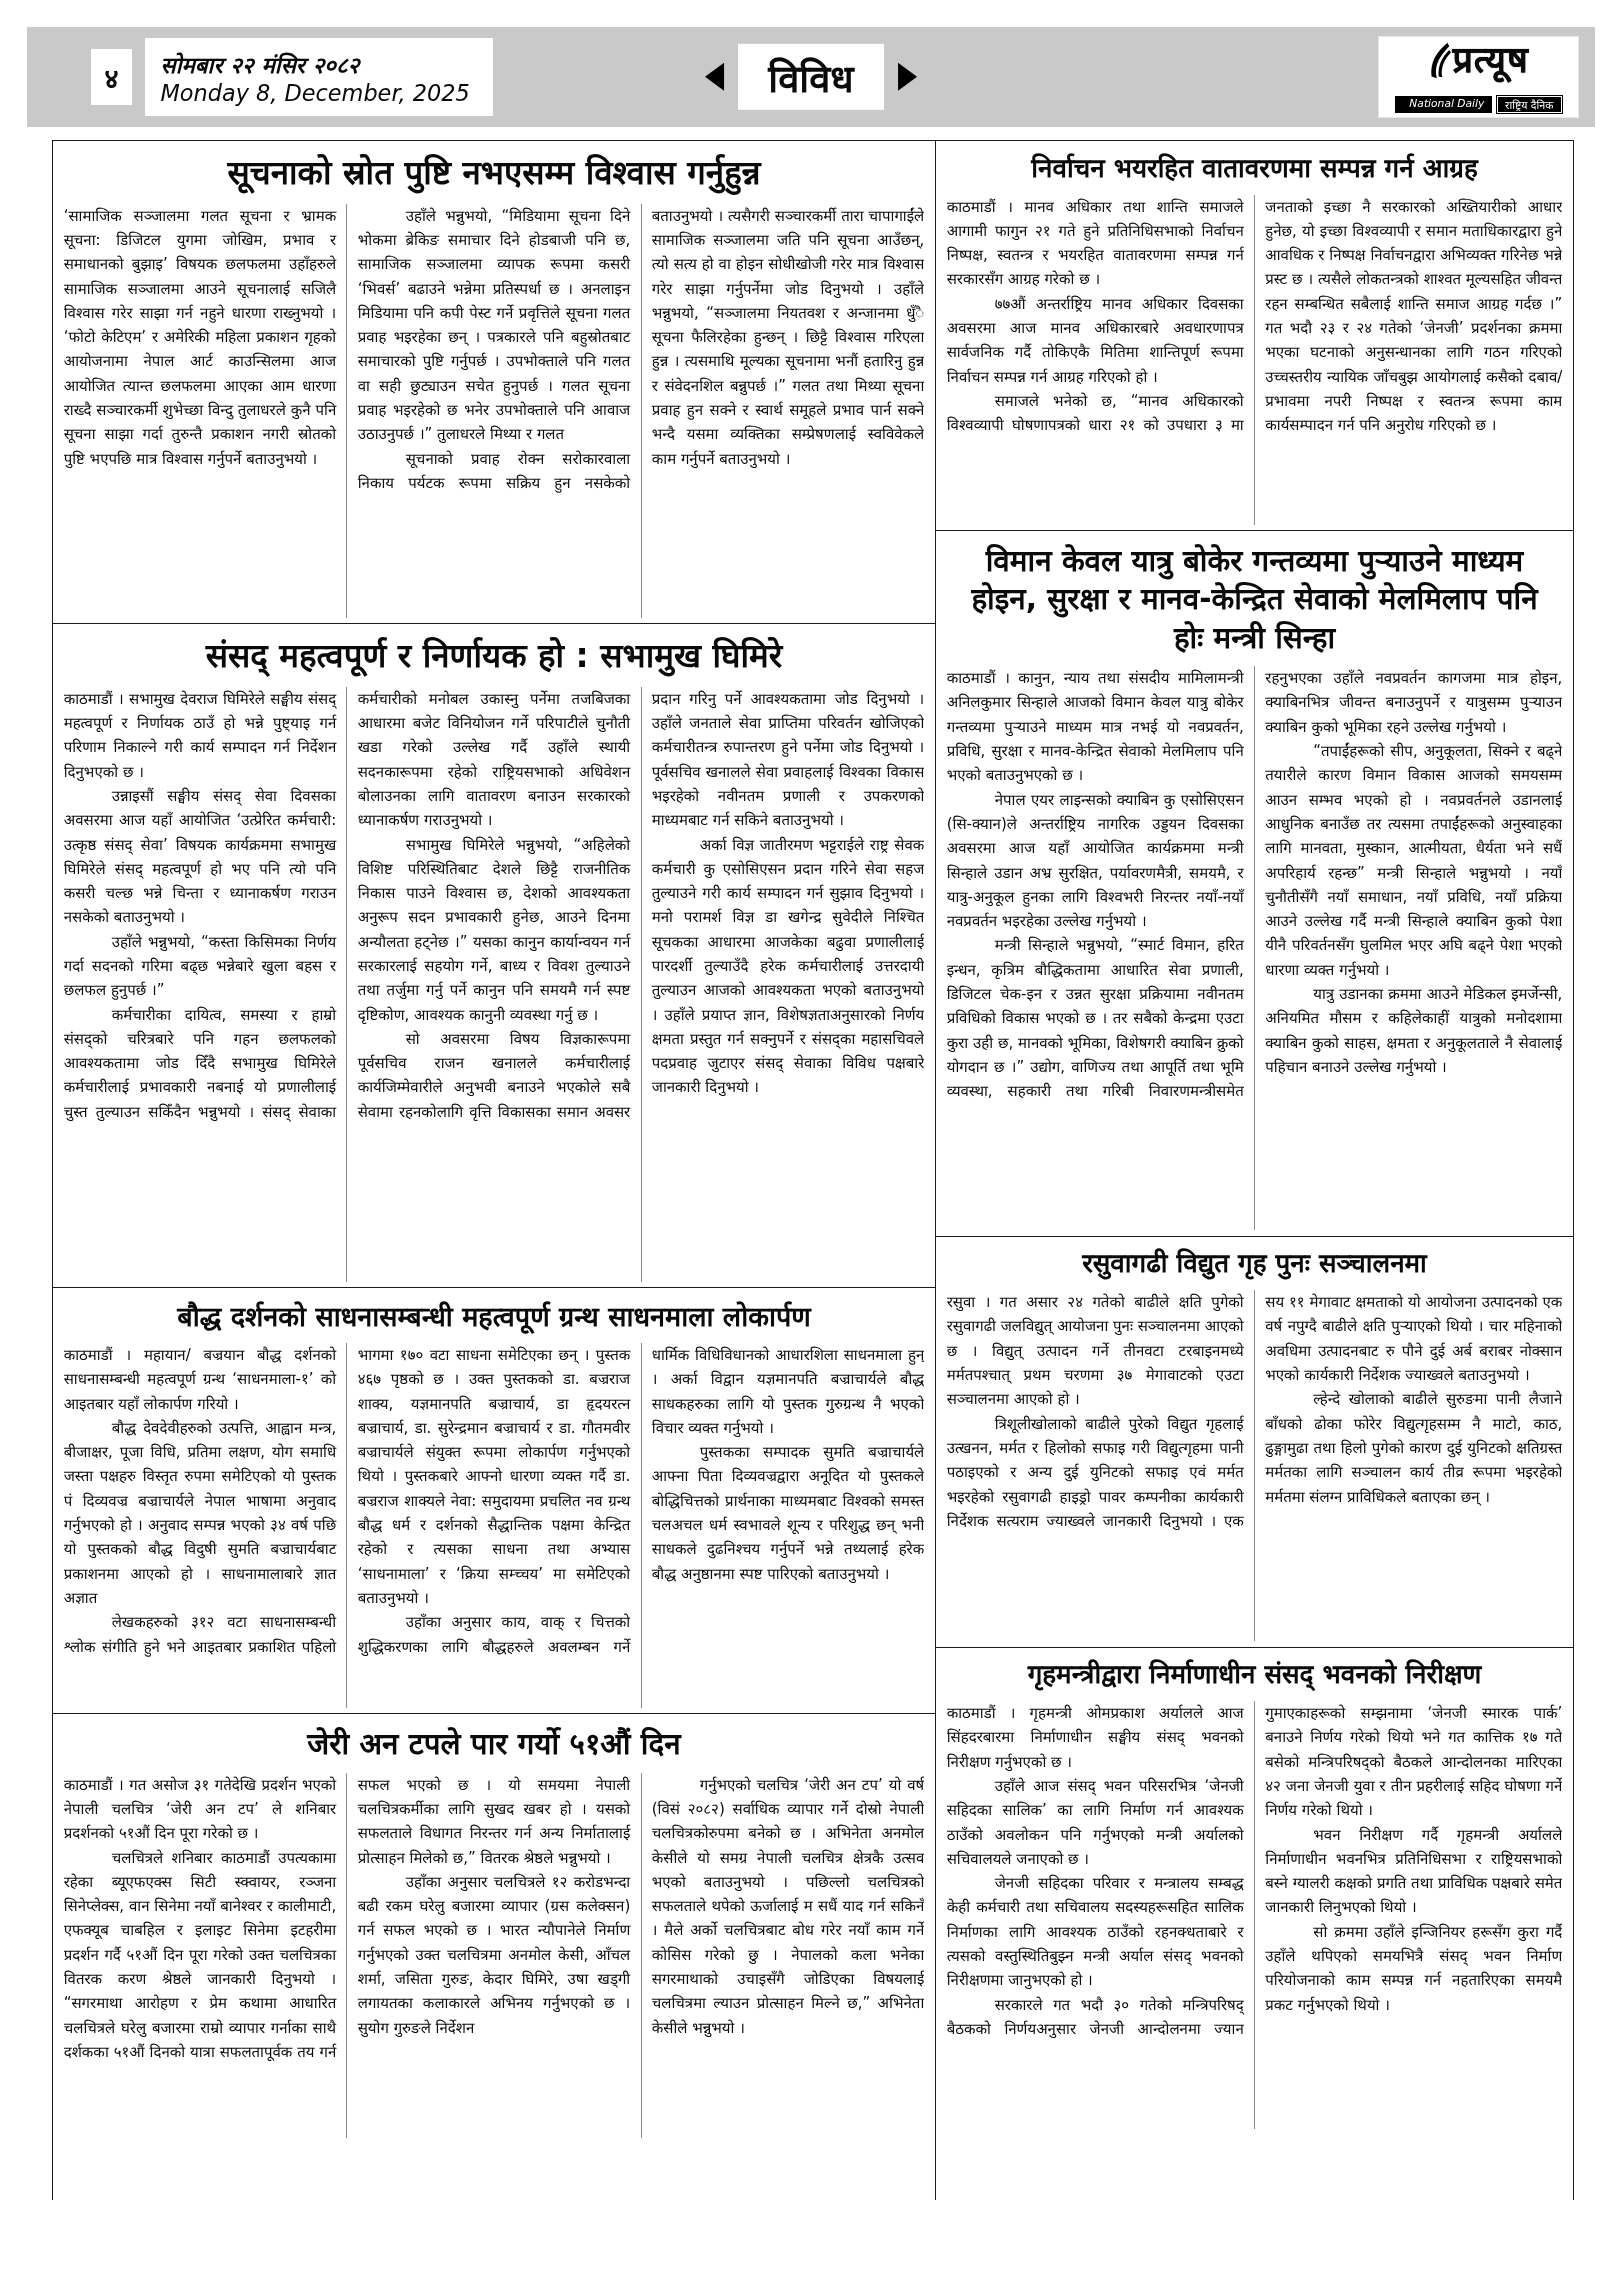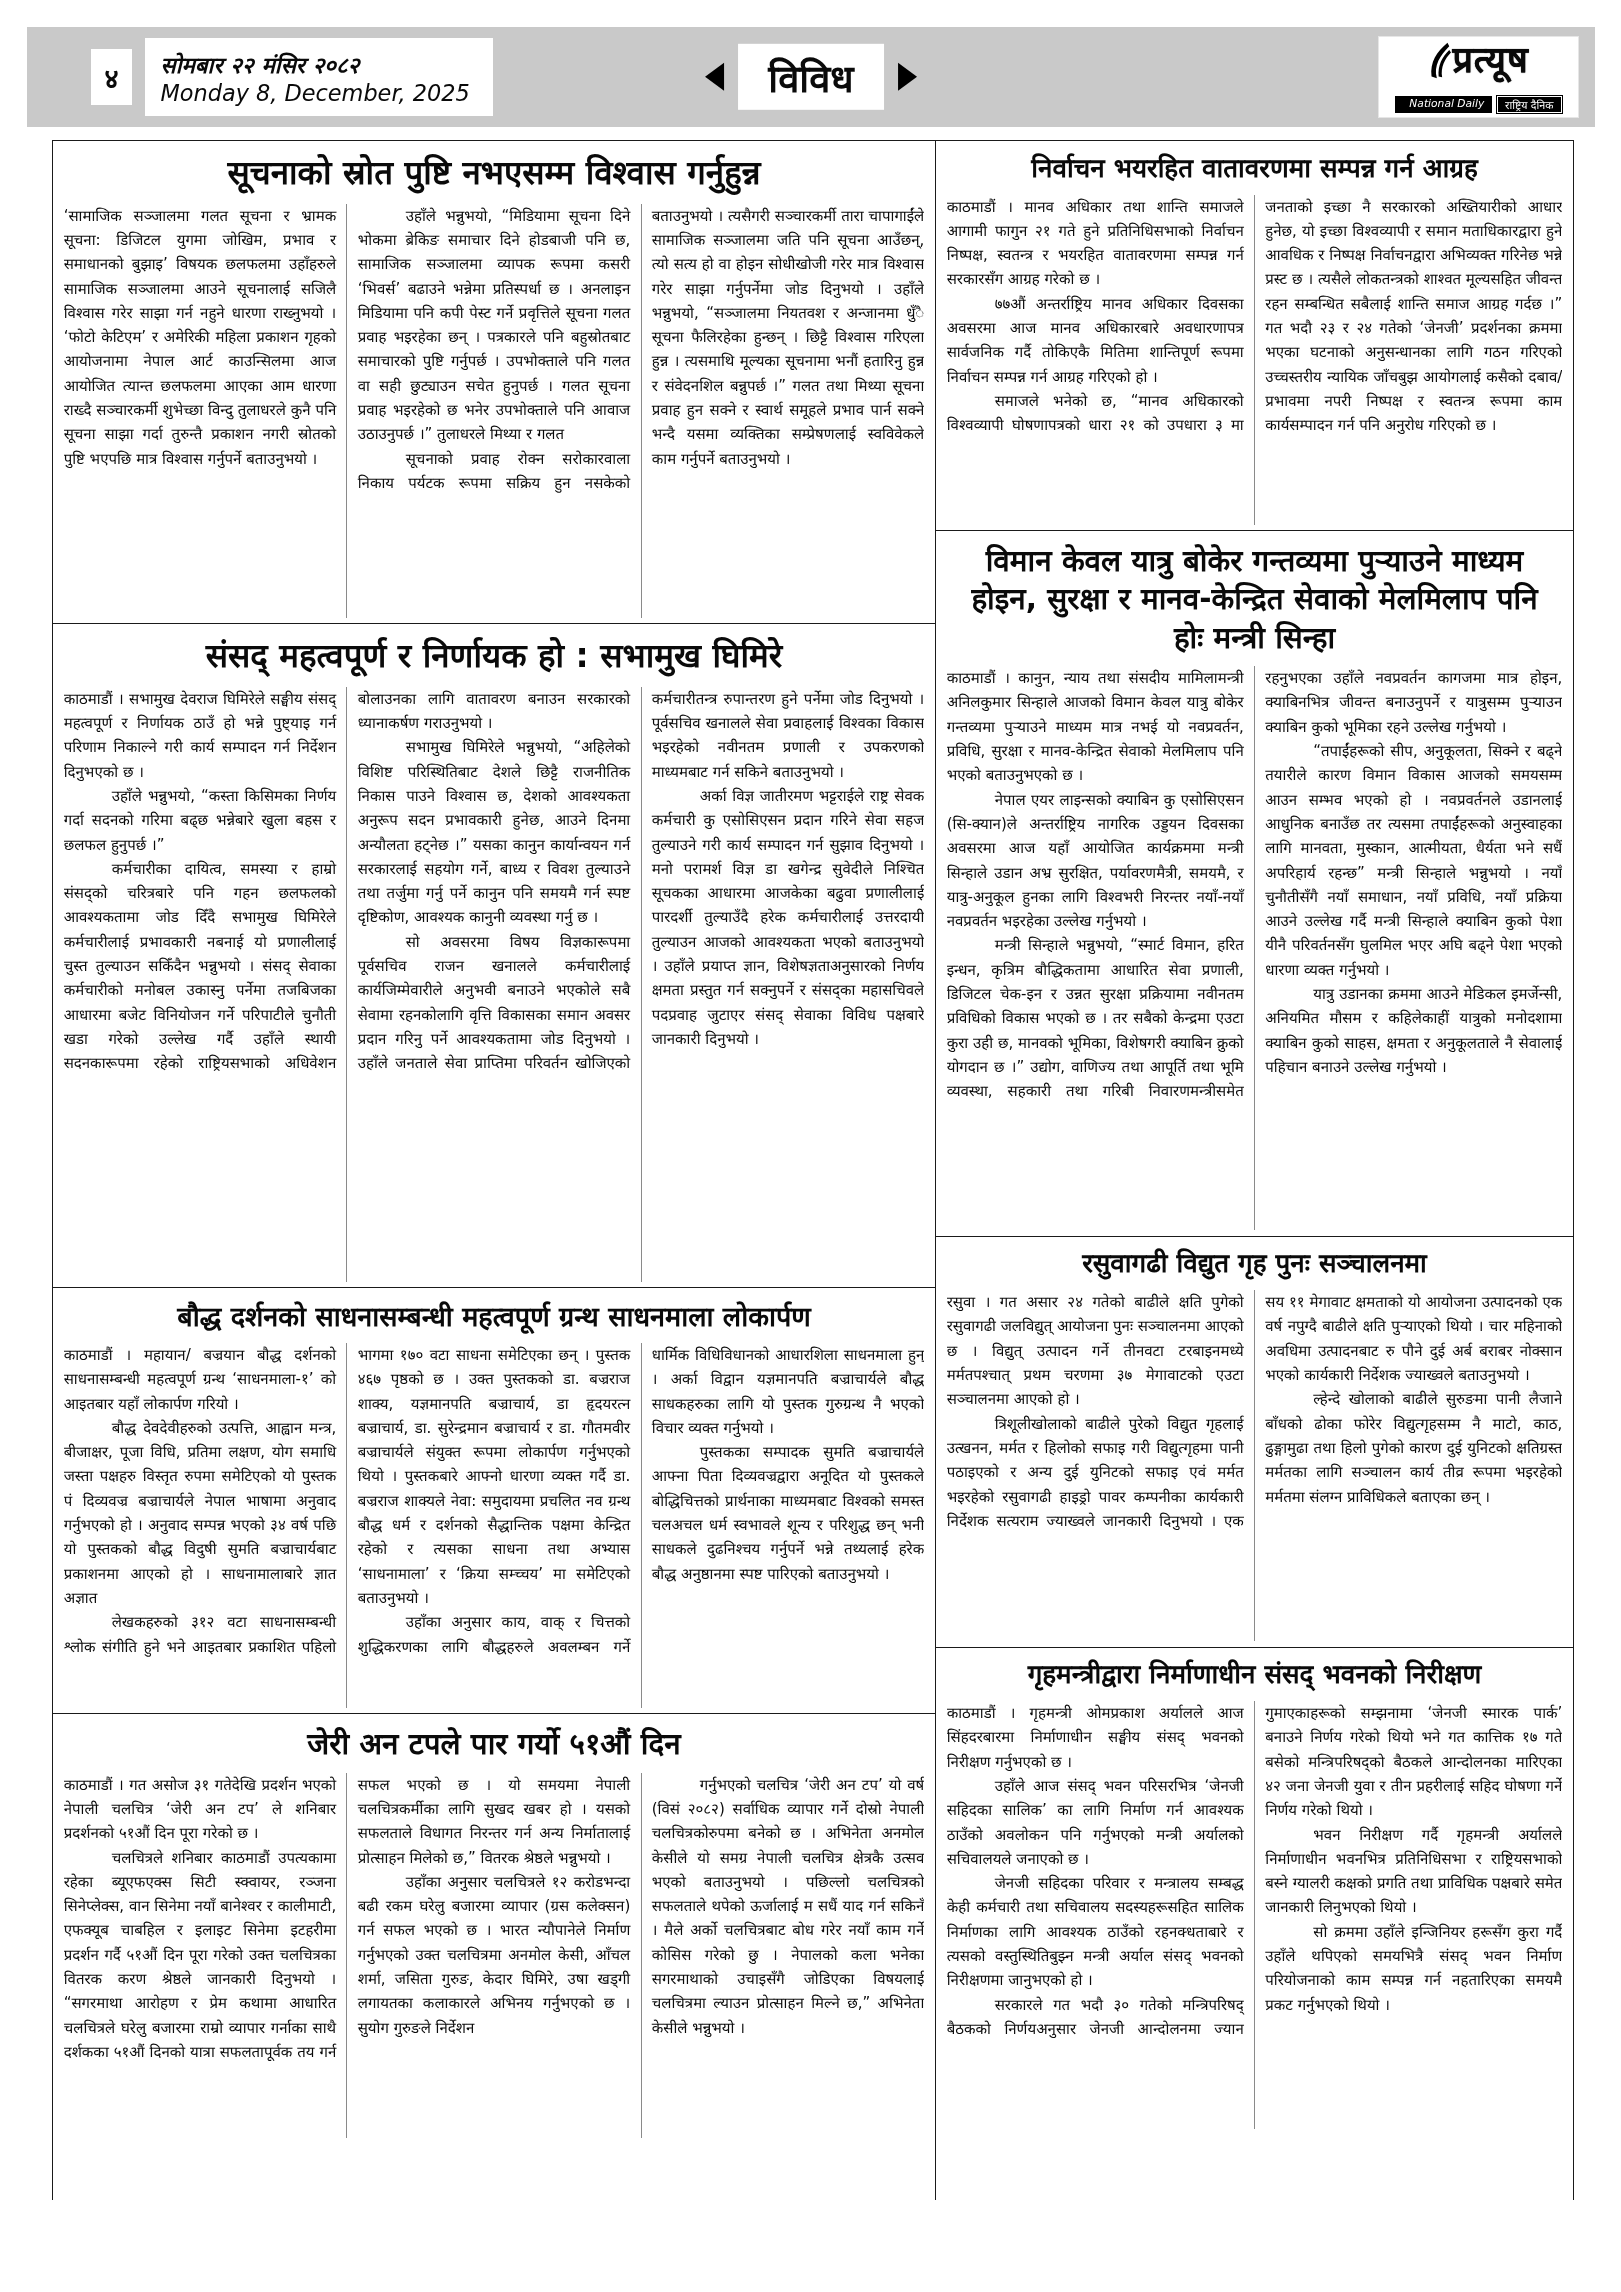--- a/index.html
+++ b/index.html
@@ -115,20 +115,21 @@
         <div class="body-cols cols-3">
             <p>‘सामाजिक सञ्जालमा गलत सूचना र भ्रामक सूचना: डिजिटल युगमा जोखिम, प्रभाव र समाधानको बुझाइ’ विषयक छलफलमा उहाँहरुले सामाजिक सञ्जालमा आउने सूचनालाई सजिलै विश्वास गरेर साझा गर्न नहुने धारणा राख्नुभयो । ‘फोटो केटिएम’ र अमेरिकी महिला प्रकाशन गृहको आयोजनामा नेपाल आर्ट काउन्सिलमा आज आयोजित त्यान्त छलफलमा आएका आम धारणा राख्दै सञ्चारकर्मी शुभेच्छा विन्दु तुलाधरले कुनै पनि सूचना साझा गर्दा तुरुन्तै प्रकाशन नगरी स्रोतको पुष्टि भएपछि मात्र विश्वास गर्नुपर्ने बताउनुभयो ।</p>
             <p>उहाँले भन्नुभयो, “मिडियामा सूचना दिने भोकमा ब्रेकिङ समाचार दिने होडबाजी पनि छ, सामाजिक सञ्जालमा व्यापक रूपमा कसरी ‘भिवर्स’ बढाउने भन्नेमा प्रतिस्पर्धा छ । अनलाइन मिडियामा पनि कपी पेस्ट गर्ने प्रवृत्तिले सूचना गलत प्रवाह भइरहेका छन् । पत्रकारले पनि बहुस्रोतबाट समाचारको पुष्टि गर्नुपर्छ । उपभोक्ताले पनि गलत वा सही छुट्याउन सचेत हुनुपर्छ । गलत सूचना प्रवाह भइरहेको छ भनेर उपभोक्ताले पनि आवाज उठाउनुपर्छ ।” तुलाधरले मिथ्या र गलत</p>
             <p>सूचनाको प्रवाह रोक्न सरोकारवाला निकाय पर्यटक रूपमा सक्रिय हुन नसकेको बताउनुभयो । त्यसैगरी सञ्चारकर्मी तारा चापागाईंले सामाजिक सञ्जालमा जति पनि सूचना आउँछन्, त्यो सत्य हो वा होइन सोधीखोजी गरेर मात्र विश्वास गरेर साझा गर्नुपर्नेमा जोड दिनुभयो ।  उहाँले भन्नुभयो, “सञ्जालमा नियतवश र अन्जानमा धुँै सूचना फैलिरहेका हुन्छन् । छिट्टै विश्वास गरिएला हुन्न । त्यसमाथि मूल्यका सूचनामा भनौं हतारिनु हुन्न र संवेदनशिल बन्नुपर्छ ।” गलत तथा मिथ्या सूचना प्रवाह हुन सक्ने र स्वार्थ समूहले प्रभाव पार्न सक्ने भन्दै यसमा व्यक्तिका सम्प्रेषणलाई स्वविवेकले काम गर्नुपर्ने बताउनुभयो ।</p>
           </div>
       </article>
       <article id="art-l2">
         <h2 class="h-xl">संसद् महत्वपूर्ण र निर्णायक हो : सभामुख घिमिरे</h2>
         <div class="body-cols cols-3">
             <p>काठमाडौं । सभामुख देवराज घिमिरेले सङ्घीय संसद् महत्वपूर्ण र निर्णायक ठाउँ हो भन्ने पुष्ट्याइ गर्न परिणाम निकाल्ने गरी कार्य सम्पादन गर्न निर्देशन दिनुभएको छ ।</p>
+            <p>उन्नाइसौं सङ्घीय संसद् सेवा दिवसका अवसरमा आज यहाँ आयोजित ‘उत्प्रेरित कर्मचारी: उत्कृष्ठ संसद् सेवा’ विषयक कार्यक्रममा सभामुख घिमिरेले संसद् महत्वपूर्ण हो भए पनि त्यो पनि कसरी चल्छ भन्ने चिन्ता र ध्यानाकर्षण गराउन नसकेको बताउनुभयो ।</p>
             <p>उहाँले भन्नुभयो, “कस्ता किसिमका निर्णय गर्दा सदनको गरिमा बढ्छ भन्नेबारे खुला बहस र छलफल हुनुपर्छ ।”</p>
             <p>कर्मचारीका दायित्व, समस्या र हाम्रो संसद्को चरित्रबारे पनि गहन छलफलको आवश्यकतामा जोड दिँदै सभामुख घिमिरेले कर्मचारीलाई प्रभावकारी नबनाई यो प्रणालीलाई चुस्त तुल्याउन सकिँदैन भन्नुभयो । संसद् सेवाका कर्मचारीको मनोबल उकास्नु पर्नेमा तजबिजका आधारमा बजेट विनियोजन गर्ने परिपाटीले चुनौती खडा गरेको उल्लेख गर्दै उहाँले स्थायी सदनकारूपमा रहेको राष्ट्रियसभाको अधिवेशन बोलाउनका लागि वातावरण बनाउन सरकारको ध्यानाकर्षण गराउनुभयो ।</p>
             <p>सभामुख घिमिरेले भन्नुभयो, “अहिलेको विशिष्ट परिस्थितिबाट देशले छिट्टै राजनीतिक निकास पाउने विश्वास छ, देशको आवश्यकता अनुरूप सदन प्रभावकारी हुनेछ, आउने दिनमा अन्यौलता हट्नेछ ।” यसका कानुन कार्यान्वयन गर्न सरकारलाई सहयोग गर्ने, बाध्य र विवश तुल्याउने तथा तर्जुमा गर्नु पर्ने कानुन पनि समयमै गर्न स्पष्ट दृष्टिकोण, आवश्यक कानुनी व्यवस्था गर्नु छ ।</p>
             <p>सो अवसरमा विषय विज्ञकारूपमा पूर्वसचिव राजन खनालले कर्मचारीलाई कार्यजिम्मेवारीले अनुभवी बनाउने भएकोले सबै सेवामा रहनकोलागि वृत्ति विकासका समान अवसर प्रदान गरिनु पर्ने आवश्यकतामा जोड दिनुभयो । उहाँले जनताले सेवा प्राप्तिमा परिवर्तन खोजिएको कर्मचारीतन्त्र रुपान्तरण हुने पर्नेमा जोड दिनुभयो । पूर्वसचिव खनालले सेवा प्रवाहलाई विश्वका विकास भइरहेको नवीनतम प्रणाली र उपकरणको माध्यमबाट गर्न सकिने बताउनुभयो ।</p>
             <p>अर्का विज्ञ जातीरमण भट्टराईले राष्ट्र सेवक कर्मचारी कु एसोसिएसन प्रदान गरिने सेवा सहज तुल्याउने गरी कार्य सम्पादन गर्न सुझाव दिनुभयो । मनो परामर्श विज्ञ डा खगेन्द्र सुवेदीले निश्चित सूचकका आधारमा आजकेका बढुवा प्रणालीलाई पारदर्शी तुल्याउँदै हरेक कर्मचारीलाई उत्तरदायी तुल्याउन आजको आवश्यकता भएको बताउनुभयो । उहाँले प्रयाप्त ज्ञान, विशेषज्ञताअनुसारको निर्णय क्षमता प्रस्तुत गर्न सक्नुपर्ने र संसद्का महासचिवले पदप्रवाह जुटाएर संसद् सेवाका विविध पक्षबारे जानकारी दिनुभयो ।</p>
           </div>
       </article>
       <article id="art-l3">
         <h2 class="h-md">बौद्ध दर्शनको साधनासम्बन्धी महत्वपूर्ण ग्रन्थ साधनमाला लोकार्पण</h2>
         <div class="body-cols cols-3">

